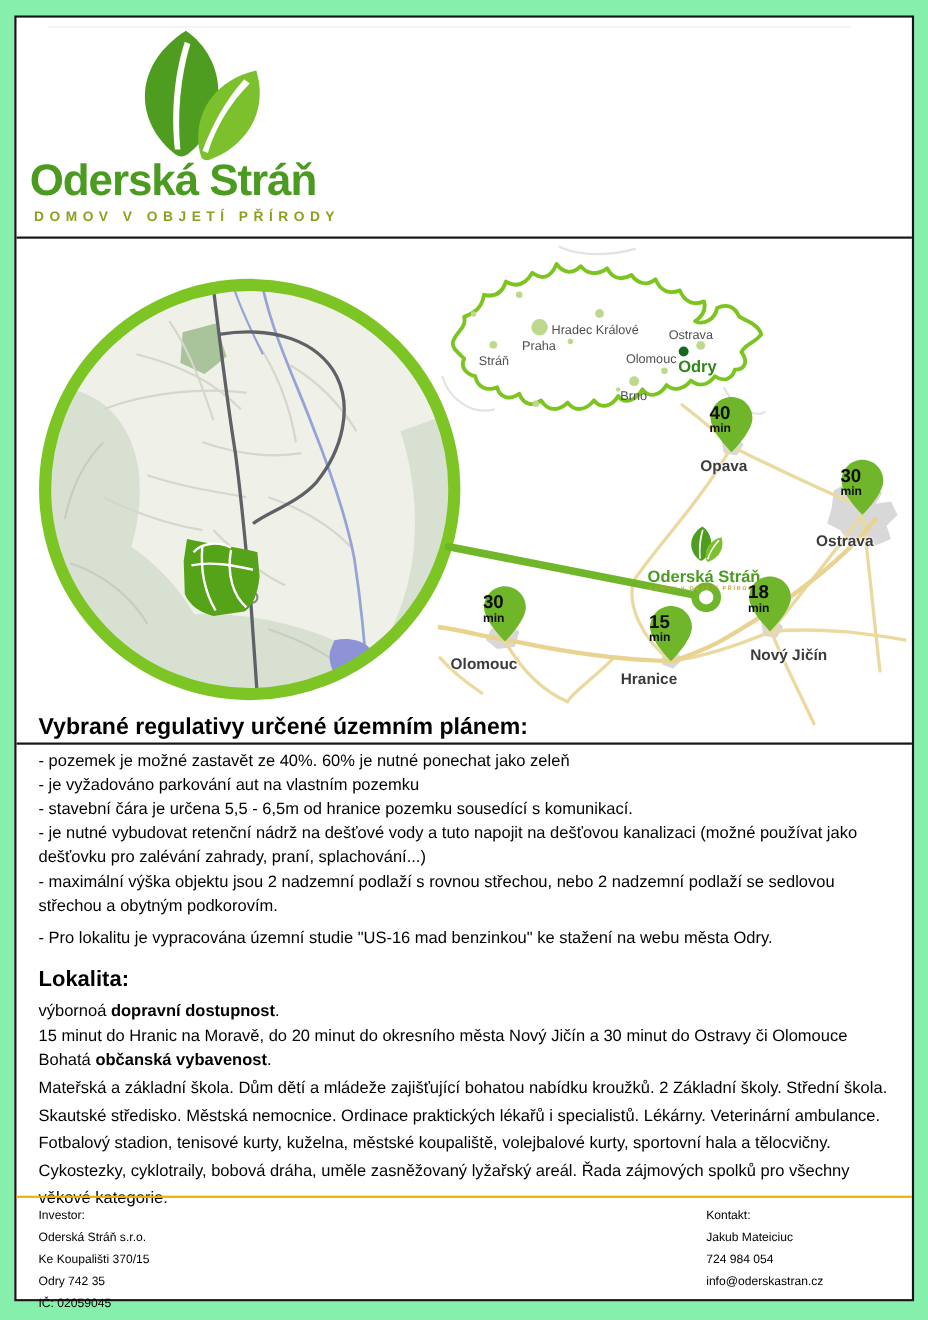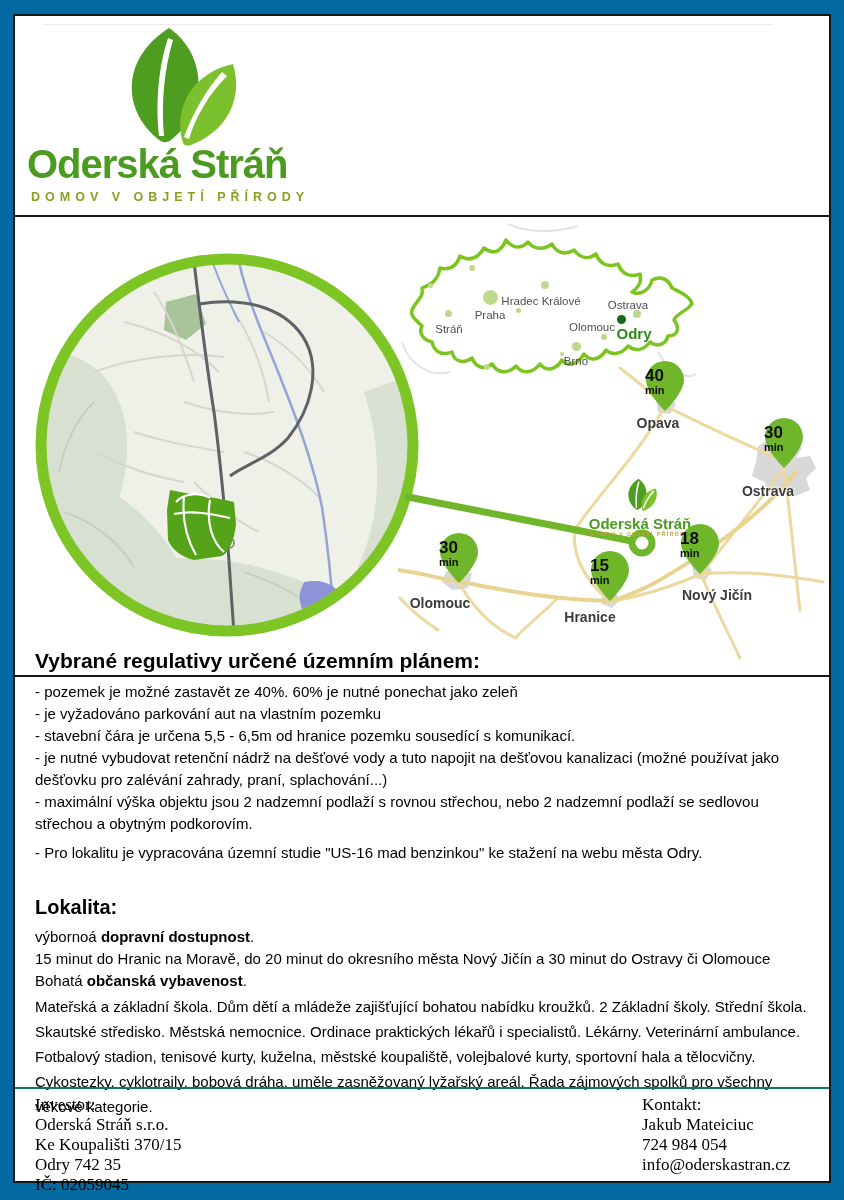--- a/index.html
+++ b/index.html
@@ -1,16 +1,16 @@
 <!DOCTYPE html>
 <html><head>
 <meta charset="utf-8">
 <style>
   html,body{margin:0;padding:0;background:#fff;}
-  .stage{position:relative;width:844px;height:1200px;background:#0369a1;overflow:hidden;
+  .stage{position:relative;width:844px;height:1200px;background:#86efac;overflow:hidden;
          font-family:"Liberation Sans",sans-serif;color:#000;}
   .frame{position:absolute;left:13px;top:14px;width:814px;height:1165px;border:2px solid #161616;background:#fff;}
 
   
   .header{position:absolute;left:0;top:0;width:100%;height:199px;border-bottom:2px solid #161616;}
   .header-hairline{position:absolute;left:28px;top:8px;width:730px;height:1px;background:#ececec;}
   .leaf-logo{position:absolute;left:92px;top:6px;width:135px;height:125px;}
   .brand-title{position:absolute;left:12px;top:126px;font-size:40px;font-weight:bold;color:#4c9b21;letter-spacing:-1px;}
   .brand-tagline{position:absolute;left:16px;top:174px;font-size:12.5px;font-weight:bold;color:#8aa021;letter-spacing:5px;}
 
@@ -31,26 +31,26 @@
               text-shadow:0 0 3px #fff,0 0 3px #fff;}
   .map-logo{position:absolute;left:545px;top:258px;width:160px;text-align:center;}
   .map-logo .ml-title{font-size:15px;font-weight:bold;color:#4c9b21;line-height:15px;margin-top:1px;}
   .map-logo .ml-tag{font-size:5px;font-weight:bold;color:#c79f33;letter-spacing:1.5px;line-height:6px;}
 
   
   .content{position:absolute;left:20px;top:633px;width:778px;}
   .h-reg{font-size:21px;font-weight:bold;margin:0 0 8px 0;}
   .reg-item{font-size:15px;line-height:22px;}
   .reg-item.last{margin-top:7px;}
-  .h-lok{font-size:20px;font-weight:bold;margin:32px 0 7px 0;}
+  .h-lok{font-size:20px;font-weight:bold;margin:15px 0 7px 0;}
   .lok-p{font-size:15px;line-height:22px;margin:0;}
   .lok-p.wide{line-height:25px;margin-top:2px;}
 
   
-  .footer{position:absolute;left:0;top:1071px;width:100%;height:92px;border-top:2px solid #0f766e;font-size:17px;line-height:20px;font-family:Liberation Serif, serif;}
+  .footer{position:absolute;left:0;top:1071px;width:100%;height:92px;border-top:2px solid #eab308;font-size:11px;line-height:20px;}
   .foot-col{position:absolute;top:6px;}
   .foot-col.investor{left:20px;}
   .foot-col.contact{left:627px;}
 </style>
 </head>
 <body>
 
 <div class="stage">
   <div class="frame">
 

